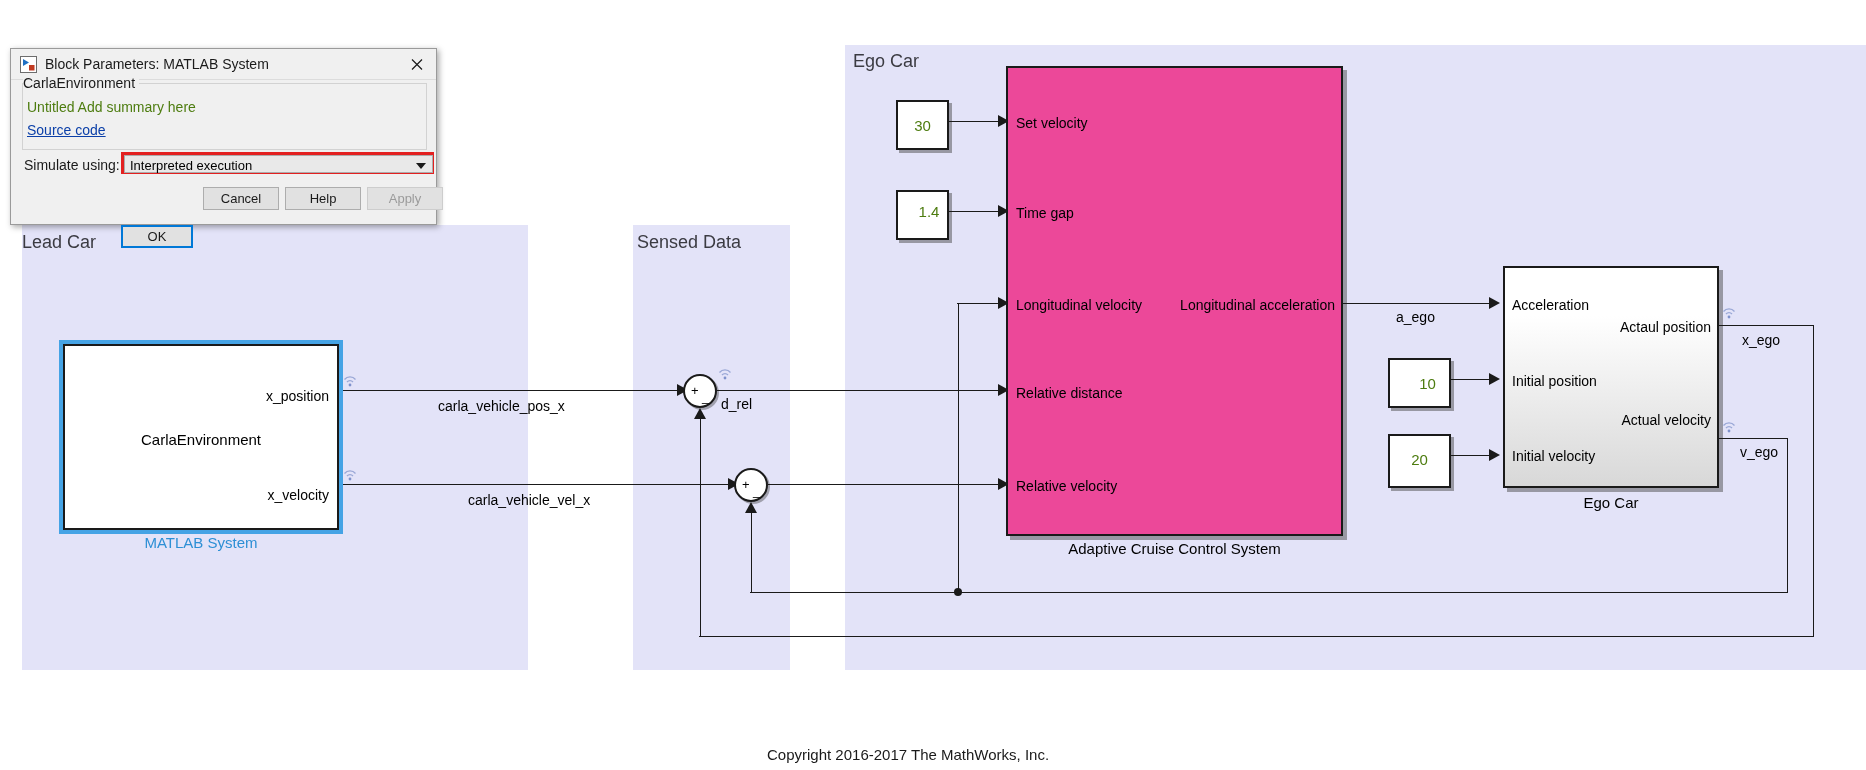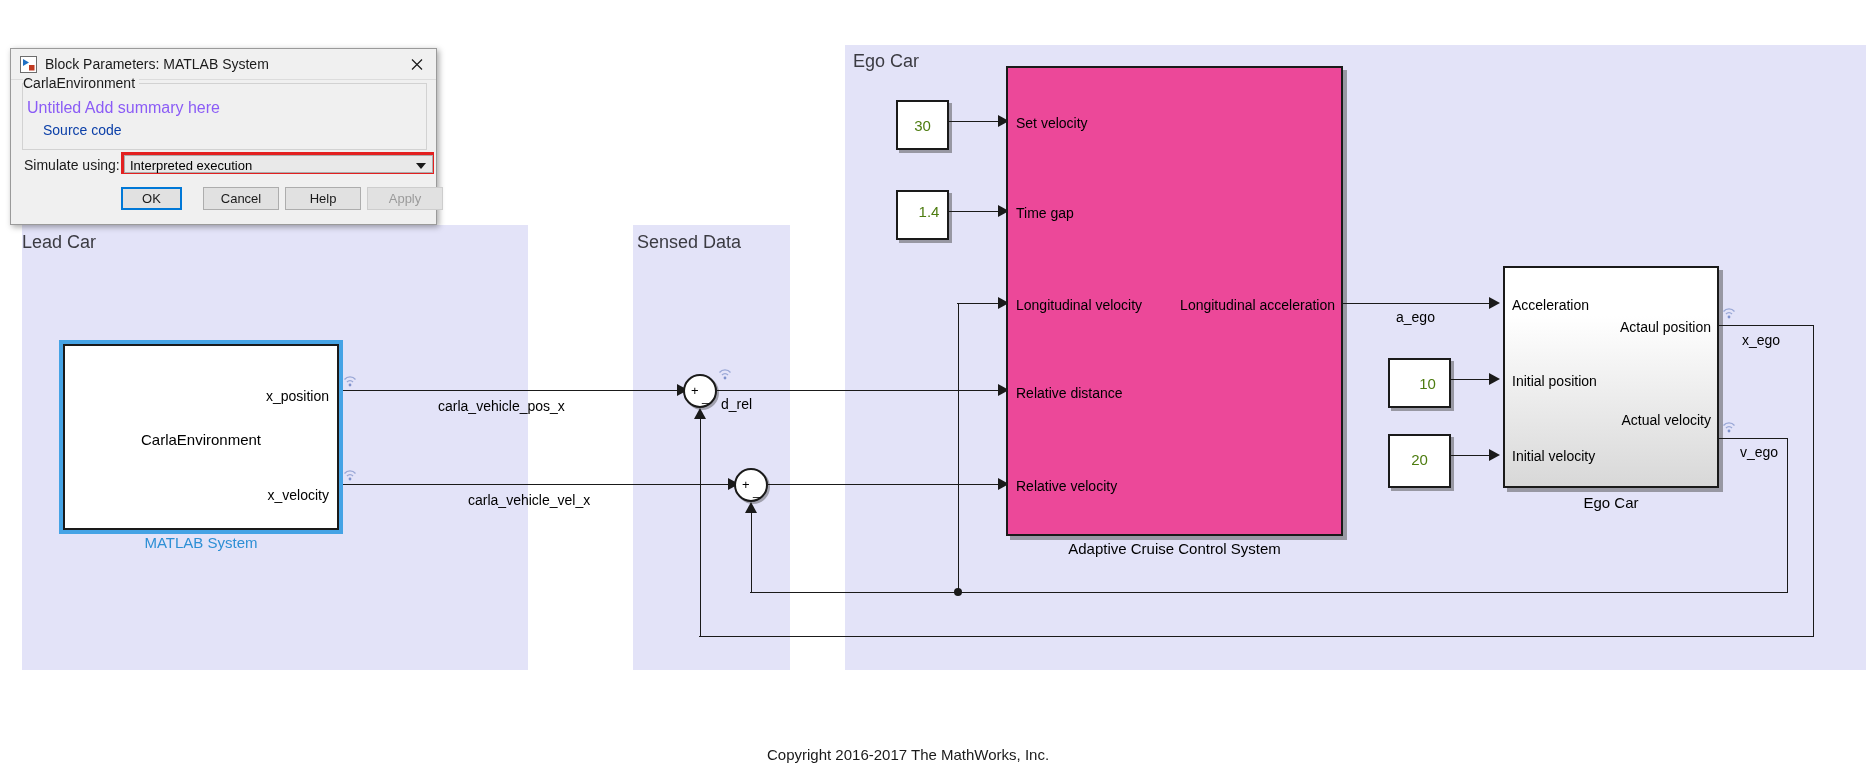--- a/index.html
+++ b/index.html
@@ -201,27 +201,27 @@
   .dlg-group-line-l {
     position: absolute; left: 11px; top: 34px; width: 7px; height: 1px;
     background: #d2d2d2;
   }
   .dlg-group-line-r {
     position: absolute; left: 118px; top: 34px; width: 298px; height: 1px;
     background: #d2d2d2;
   }
   .dlg-summary {
     position: absolute; left: 16px; top: 50px;
-    font-size: 16px; color: #8b5cf6;
+    font-size: 14px; color: #4d7c0f;
   }
   .dlg-link {
     position: absolute; left: 16px; top: 73px;
     font-size: 14px; color: #0b3fa8;
+    text-decoration: underline;
     cursor: pointer;
-    margin-left: 16px;
   }
   .dlg-field-label {
     position: absolute; left: 13px; top: 108px;
     font-size: 14px; color: #1a1a1a;
   }
   .dlg-select-wrap {
     position: absolute; left: 110px; top: 103px;
     width: 313px; height: 22px;
     border: 2px solid #e32020;
     background: #e32020;
@@ -251,21 +251,21 @@
     border: 1px solid #adadad;
     font-size: 13px;
     color: #1a1a1a;
     text-align: center;
     line-height: 21px;
     cursor: pointer;
     font-family: "Liberation Sans", sans-serif;
   }
   .dlg-btn.primary { border: 2px solid #0078d7; background: #e1e1e1; line-height: 19px; }
   .dlg-btn.disabled { color: #9b9b9b; background: #e1e1e1; border: 1px solid #cdcdcd; cursor: default; }
-  #btn-ok     { left: 110px; width: 61px; }
+  #btn-ok     { left: 110px; width: 72px; margin-top: 38px; }
   #btn-cancel { left: 192px; width: 76px; }
   #btn-help   { left: 274px; width: 76px; }
   #btn-apply  { left: 356px; width: 76px; }
 </style>
 </head>
 <body>
 
 <div id="canvas">
 
   <div class="region" style="left:22px; top:225px; height:445px; width:506px;"></div>

